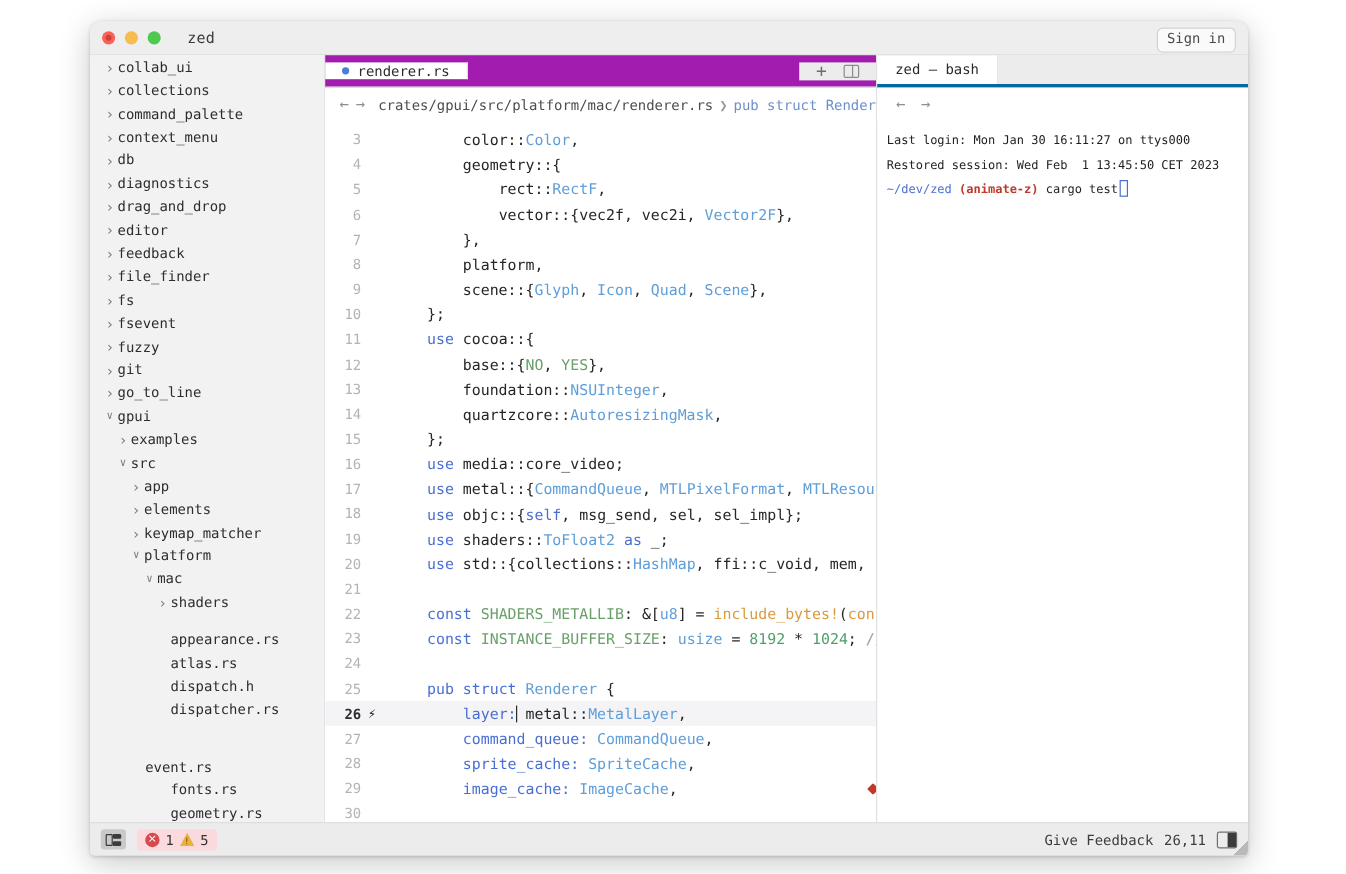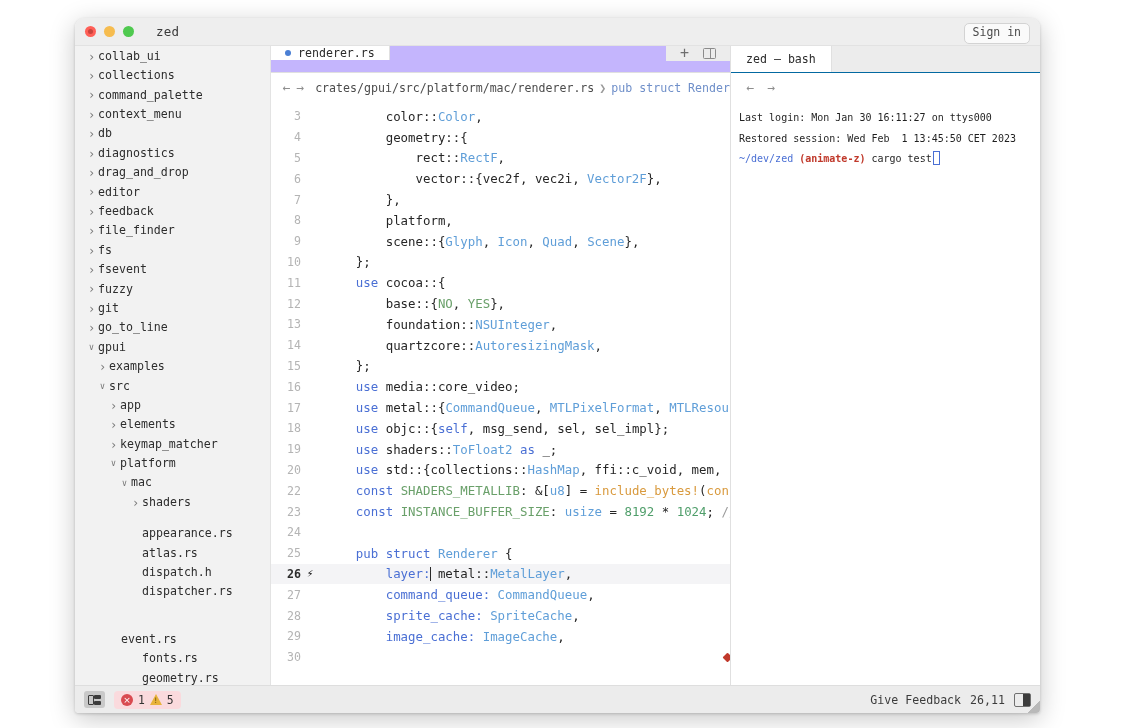--- a/index.html
+++ b/index.html
@@ -82,22 +82,22 @@
     display: inline-block;
     line-height: 1;
   }
   .tree-label { line-height: 1; }
 
   
   .center { flex: 1; min-width: 0; display: flex; flex-direction: column; background: #ffffff; position: relative; }
 
   .tabbar {
     height: 27px; flex: 0 0 27px;
-    background: #c4b5fd;
-    display: flex; align-items: flex-start;
+    background: #a21caf;
+    display: flex; align-items: center;
     border-bottom: 1px solid #e0e0e0;
   }
   .tab {
     display: flex; align-items: center; gap: 7px;
     padding: 0 14px;
     font-size: 11.6px; color: #2b2b2b;
     background: #ececec;
     border-right: 1px solid #e0e0e0;
   }
   .tab.active { background: #ffffff; }
@@ -182,21 +182,21 @@
   .terminal {
     width: 310px; flex: 0 0 310px;
     background: #ffffff;
     border-left: 1px solid #e0e0e0;
     display: flex; flex-direction: column;
   }
   .term-tabbar {
     height: 27px; flex: 0 0 27px;
     background: #ececec;
     display: flex; align-items: stretch;
-    border-bottom: 1px solid #0369a1;
+    border-bottom: 3px solid #0369a1;
   }
   .term-tab {
     display: flex; align-items: center;
     padding: 0 15px;
     font-size: 11.6px; color: #2b2b2b;
     background: #ffffff;
     border-right: 1px solid #e0e0e0;
   }
   .term-nav {
     height: 29px; flex: 0 0 29px;
@@ -475,20 +475,21 @@
             <div class="line"><span class="ln">11</span><span class="gutter-ico"></span><span class="src"><span class="t-plain">    </span><span class="t-kw">use</span><span class="t-plain"> cocoa::{</span></span></div>
             <div class="line"><span class="ln">12</span><span class="gutter-ico"></span><span class="src"><span class="t-plain">        base::{</span><span class="t-const">NO</span><span class="t-punct">, </span><span class="t-const">YES</span><span class="t-punct">},</span></span></div>
             <div class="line"><span class="ln">13</span><span class="gutter-ico"></span><span class="src"><span class="t-plain">        foundation::</span><span class="t-type">NSUInteger</span><span class="t-punct">,</span></span></div>
             <div class="line"><span class="ln">14</span><span class="gutter-ico"></span><span class="src"><span class="t-plain">        quartzcore::</span><span class="t-type">AutoresizingMask</span><span class="t-punct">,</span></span></div>
             <div class="line"><span class="ln">15</span><span class="gutter-ico"></span><span class="src"><span class="t-plain">    };</span></span></div>
             <div class="line"><span class="ln">16</span><span class="gutter-ico"></span><span class="src"><span class="t-plain">    </span><span class="t-kw">use</span><span class="t-plain"> media::core_video;</span></span></div>
             <div class="line"><span class="ln">17</span><span class="gutter-ico"></span><span class="src"><span class="t-plain">    </span><span class="t-kw">use</span><span class="t-plain"> metal::{</span><span class="t-type">CommandQueue</span><span class="t-punct">, </span><span class="t-type">MTLPixelFormat</span><span class="t-punct">, </span><span class="t-type">MTLResourceOptions</span></span></div>
             <div class="line"><span class="ln">18</span><span class="gutter-ico"></span><span class="src"><span class="t-plain">    </span><span class="t-kw">use</span><span class="t-plain"> objc::{</span><span class="t-kw">self</span><span class="t-plain">, msg_send, sel, sel_impl};</span></span></div>
             <div class="line"><span class="ln">19</span><span class="gutter-ico"></span><span class="src"><span class="t-plain">    </span><span class="t-kw">use</span><span class="t-plain"> shaders::</span><span class="t-type">ToFloat2</span><span class="t-plain"> </span><span class="t-kw">as</span><span class="t-plain"> _;</span></span></div>
             <div class="line"><span class="ln">20</span><span class="gutter-ico"></span><span class="src"><span class="t-plain">    </span><span class="t-kw">use</span><span class="t-plain"> std::{collections::</span><span class="t-type">HashMap</span><span class="t-plain">, ffi::c_void, mem, sync::</span></span></div>
+            <div class="line"><span class="ln">21</span><span class="gutter-ico"></span><span class="src"><span class="t-plain"></span></span></div>
             <div class="line"><span class="ln">22</span><span class="gutter-ico"></span><span class="src"><span class="t-plain">    </span><span class="t-kw">const</span><span class="t-plain"> </span><span class="t-const">SHADERS_METALLIB</span><span class="t-plain">: &amp;[</span><span class="t-type">u8</span><span class="t-plain">] = </span><span class="t-fn">include_bytes!</span><span class="t-punct">(</span><span class="t-fn">concat!</span></span></div>
             <div class="line"><span class="ln">23</span><span class="gutter-ico"></span><span class="src"><span class="t-plain">    </span><span class="t-kw">const</span><span class="t-plain"> </span><span class="t-const">INSTANCE_BUFFER_SIZE</span><span class="t-plain">: </span><span class="t-type">usize</span><span class="t-plain"> = </span><span class="t-num">8192</span><span class="t-plain"> * </span><span class="t-num">1024</span><span class="t-plain">; </span><span class="t-cmt">// This is an a</span></span></div>
             <div class="line"><span class="ln">24</span><span class="gutter-ico"></span><span class="src"><span class="t-plain"></span></span></div>
             <div class="line"><span class="ln">25</span><span class="gutter-ico"></span><span class="src"><span class="t-plain">    </span><span class="t-kw">pub</span><span class="t-plain"> </span><span class="t-kw">struct</span><span class="t-plain"> </span><span class="t-type">Renderer</span><span class="t-plain"> {</span></span></div>
             <div class="line cur"><span class="ln">26</span><span class="gutter-ico">⚡</span><span class="src"><span class="t-plain">        </span><span class="t-field">layer:</span><span class="caret"></span><span class="t-plain"> metal::</span><span class="t-type">MetalLayer</span><span class="t-punct">,</span></span></div>
             <div class="line"><span class="ln">27</span><span class="gutter-ico"></span><span class="src"><span class="t-plain">        </span><span class="t-field">command_queue:</span><span class="t-plain"> </span><span class="t-type">CommandQueue</span><span class="t-punct">,</span></span></div>
             <div class="line"><span class="ln">28</span><span class="gutter-ico"></span><span class="src"><span class="t-plain">        </span><span class="t-field">sprite_cache:</span><span class="t-plain"> </span><span class="t-type">SpriteCache</span><span class="t-punct">,</span></span></div>
             <div class="line"><span class="ln">29</span><span class="gutter-ico"></span><span class="src"><span class="t-plain">        </span><span class="t-field">image_cache:</span><span class="t-plain"> </span><span class="t-type">ImageCache</span><span class="t-punct">,</span></span></div>
             <div class="line"><span class="ln">30</span><span class="gutter-ico"></span><span class="src"><span class="t-plain"></span></span></div>
           </div>

